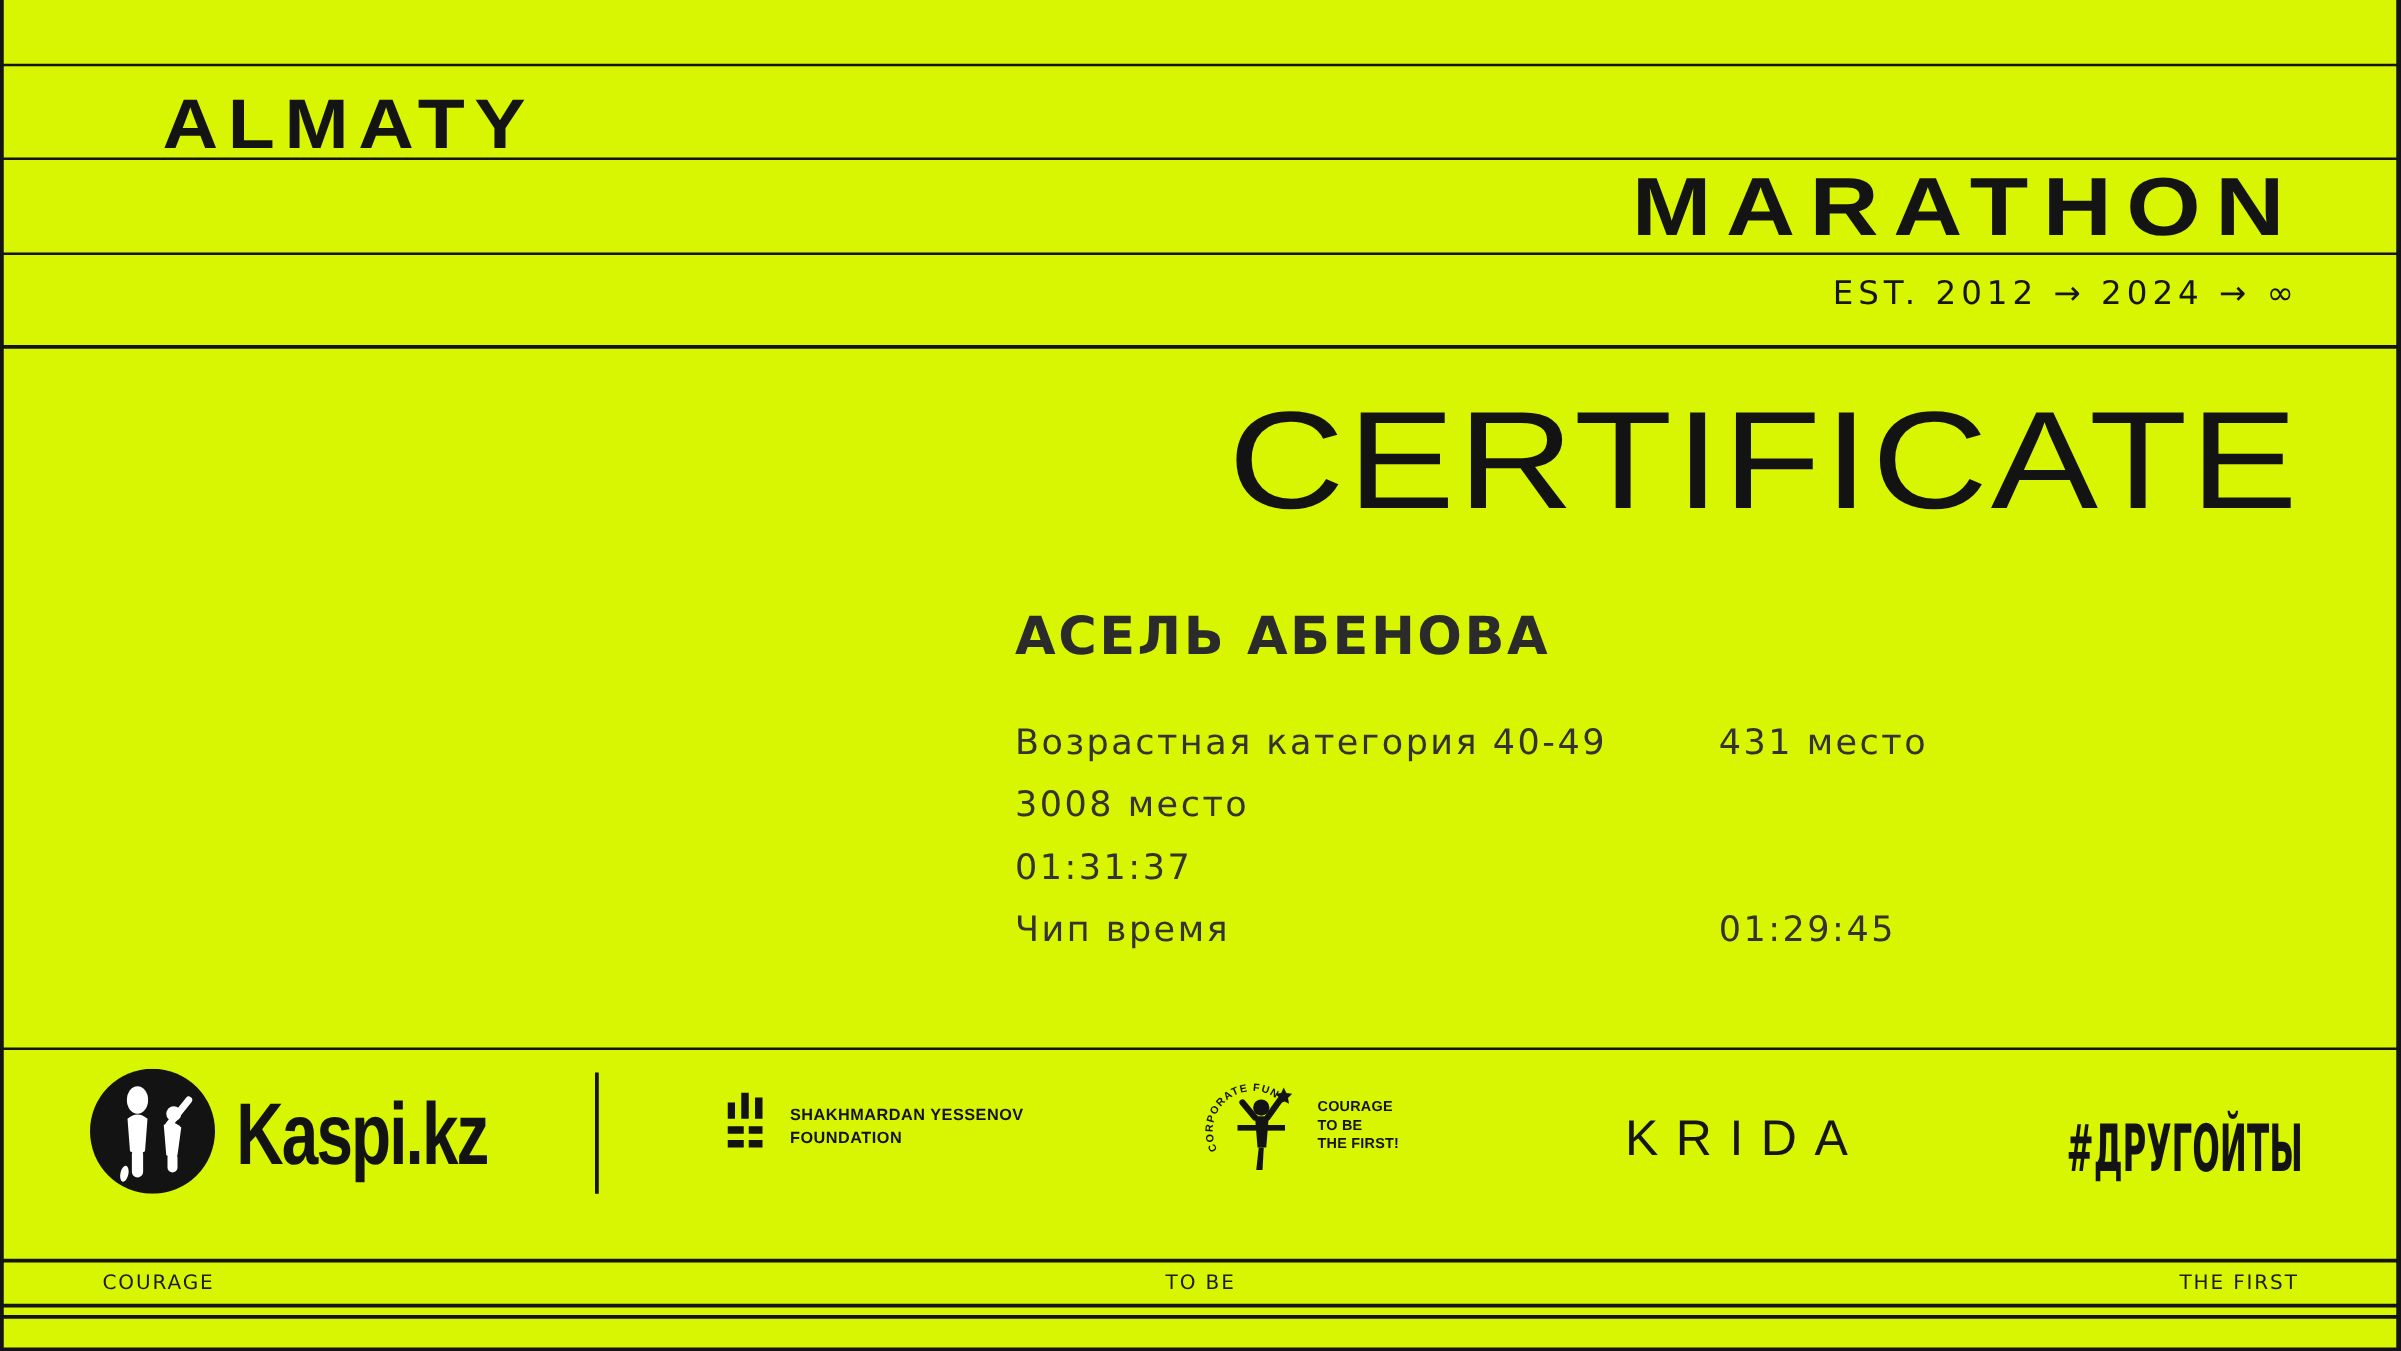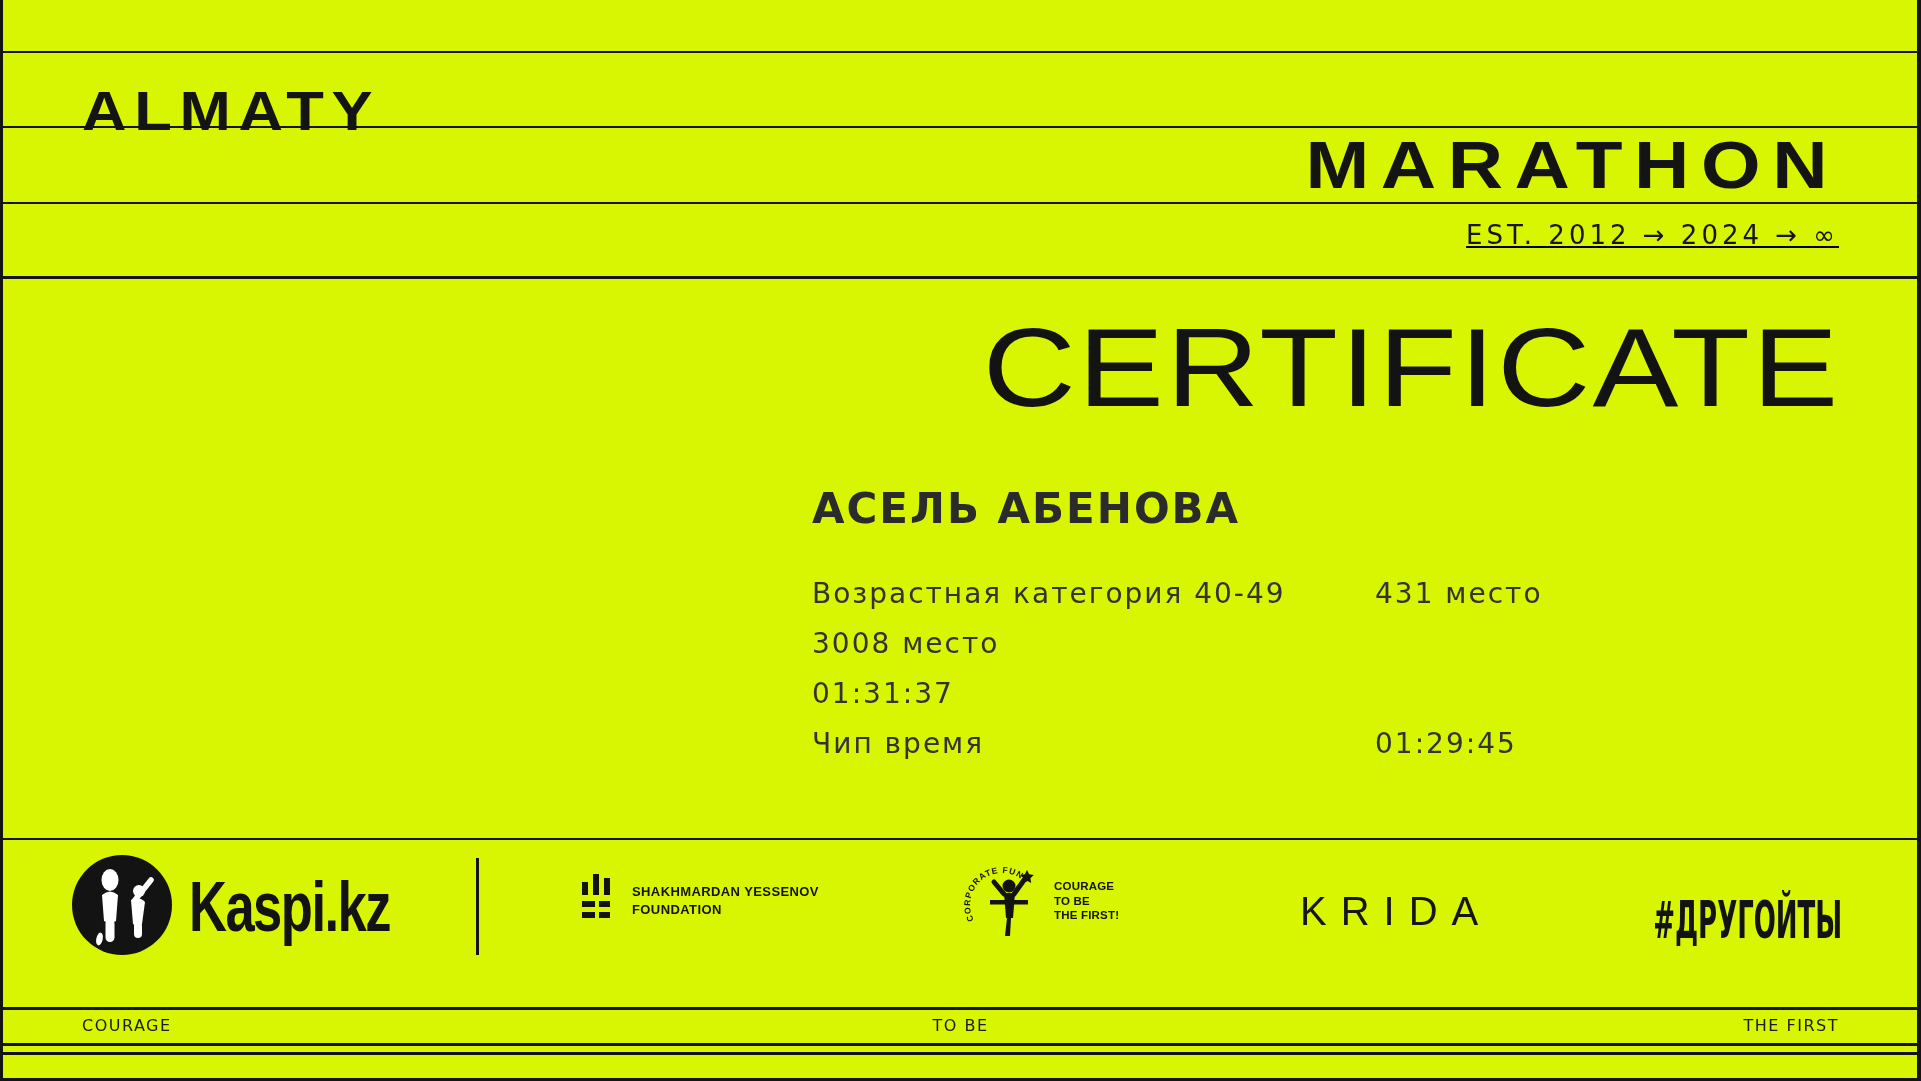--- a/index.html
+++ b/index.html
@@ -116,33 +116,33 @@
   <div class="hline" style="top:51px;height:2px;"></div>
   <div class="hline" style="top:126px;height:2px;"></div>
   <div class="hline" style="top:202px;height:2px;"></div>
   <div class="hline" style="top:276px;height:3px;"></div>
   <div class="hline" style="top:838px;height:2px;"></div>
   <div class="hline" style="top:1007px;height:3px;"></div>
   <div class="hline" style="top:1043px;height:3px;"></div>
   <div class="hline" style="top:1052px;height:3px;"></div>
   <div class="hline" style="top:1078px;height:3px;"></div>
 
-  <div class="band" style="top:65px;height:91px;">
+  <div class="band" style="top:53px;height:91px;padding-left:48px;">
     <div class="band-inner">
       <div class="city-title">ALMATY</div>
     </div>
   </div>
 
   <div class="band" style="top:128px;height:74px;">
     <div class="band-inner">
       <div class="event-title">MARATHON</div>
     </div>
   </div>
 
-  <div class="band" style="top:205px;height:59px;text-decoration:underline;">
+  <div class="band" style="top:205px;height:59px;">
     <div class="band-inner">
       <div class="est-line">EST. 2012 → 2024 → ∞</div>
     </div>
   </div>
 
   <div class="cert-title">CERTIFICATE</div>
 
   <div class="recipient">АСЕЛЬ АБЕНОВА</div>
 
   <div class="results">

